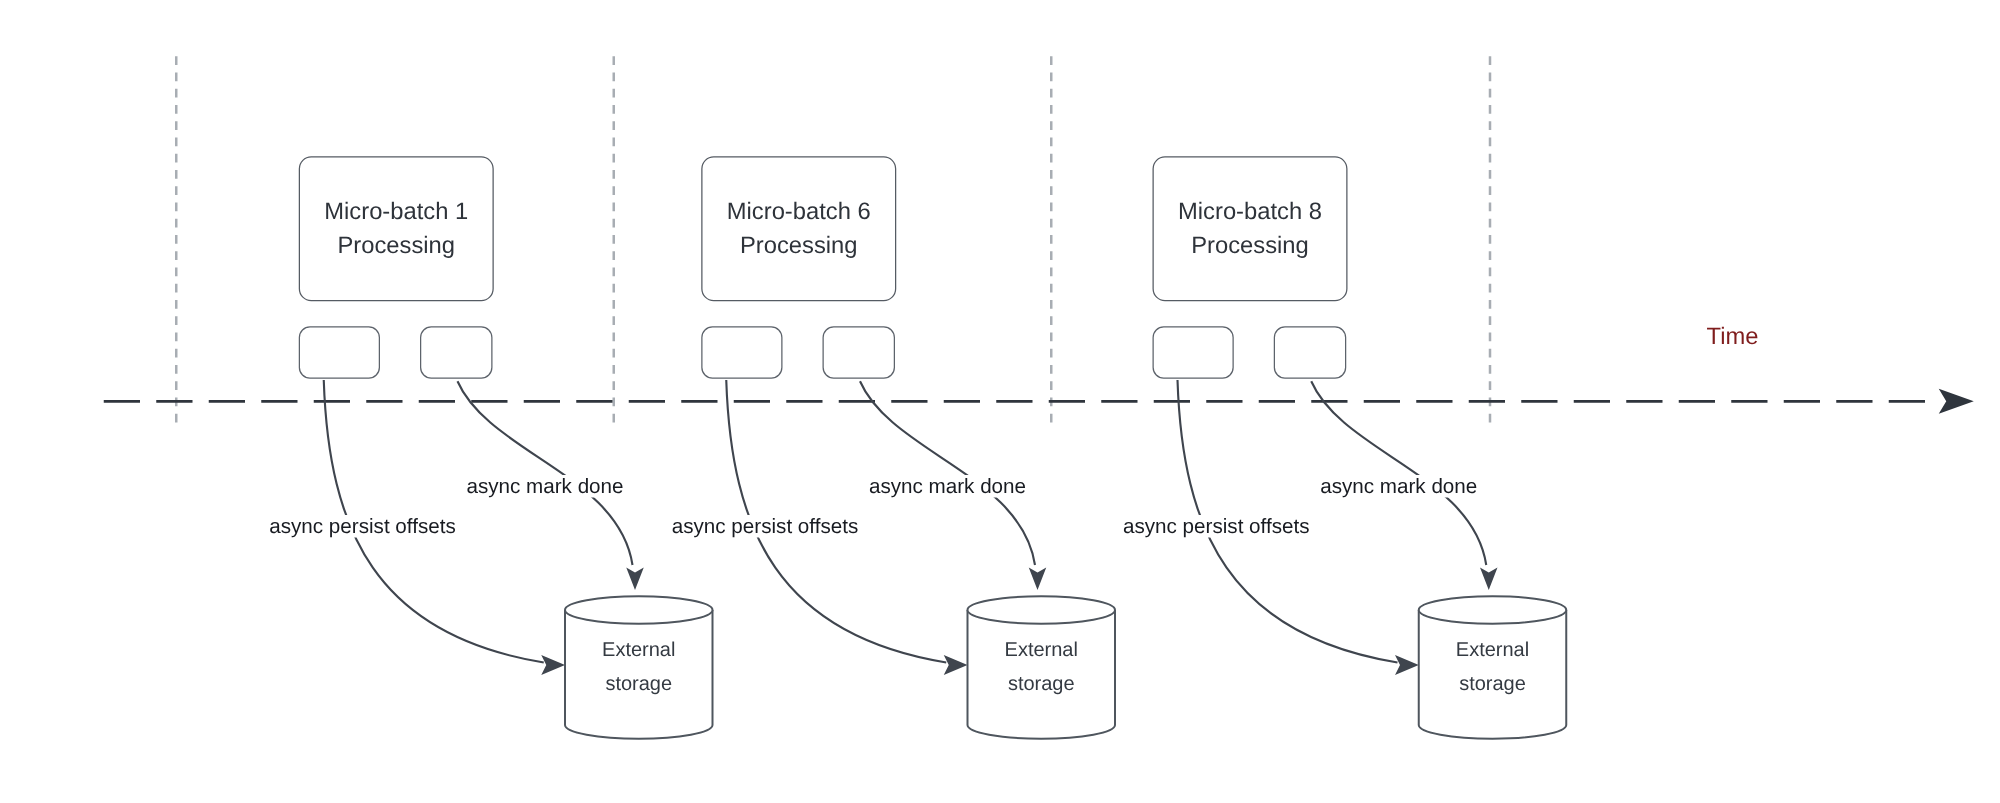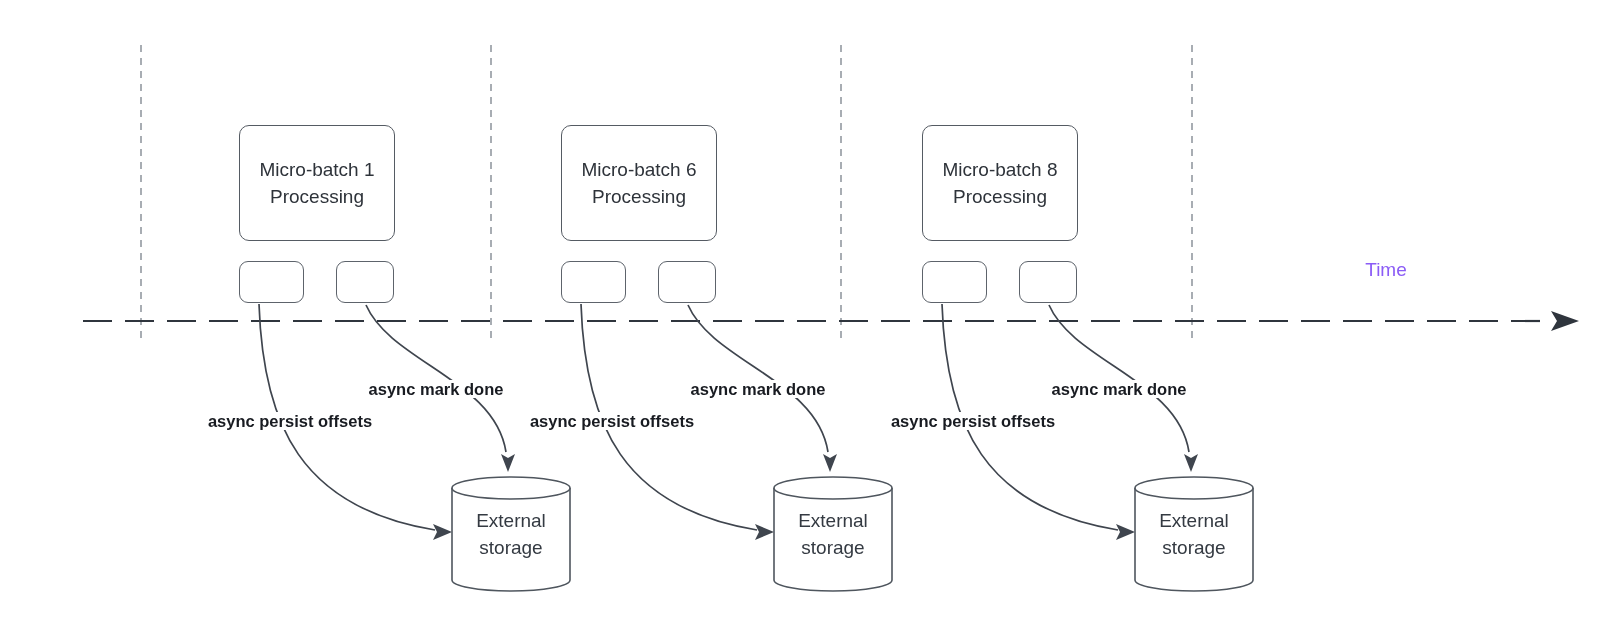--- a/index.html
+++ b/index.html
@@ -27,33 +27,33 @@
     position: absolute; top: 261px; height: 40px;
     border: 1.5px solid #5d636b; border-radius: 9px;
     background: #ffffff;
   }
   .task-left  { left: 0;    width: 63px; }
   .task-right { left: 97px; width: 56px; }
 
   .edge-label {
     position: absolute;
     transform: translateX(-50%);
-    font-size: 16.5px; font-weight: bold; color: #181b21;
+    font-size: 16.5px; font-weight: normal; color: #181b21;
     white-space: nowrap; background: #ffffff; padding: 0 3px; line-height: 18px;
   }
   .edge-label.persist { left: 51px;  top: 412px; }
   .edge-label.done    { left: 197px; top: 380px; }
 
   .storage-label {
     position: absolute; left: 213px; top: 507px; width: 118px;
-    text-align: center; font-size: 19px; line-height: 27px; color: #343a42;
+    text-align: center; font-size: 16px; line-height: 27px; color: #343a42;
   }
   .time-label {
     position: absolute; left: 1336px; top: 259px; width: 100px; z-index: 2;
-    text-align: center; font-size: 19px; color: #8b5cf6;
+    text-align: center; font-size: 19px; color: #7f1d1d;
   }
 </style>
 </head>
 <body>
 
 <div id="canvas">
 
   <svg id="shapes" width="1600" height="642" viewBox="0 0 1600 642">
 
     <g stroke="#a8adb3" stroke-width="2" stroke-dasharray="7 6" fill="none">

